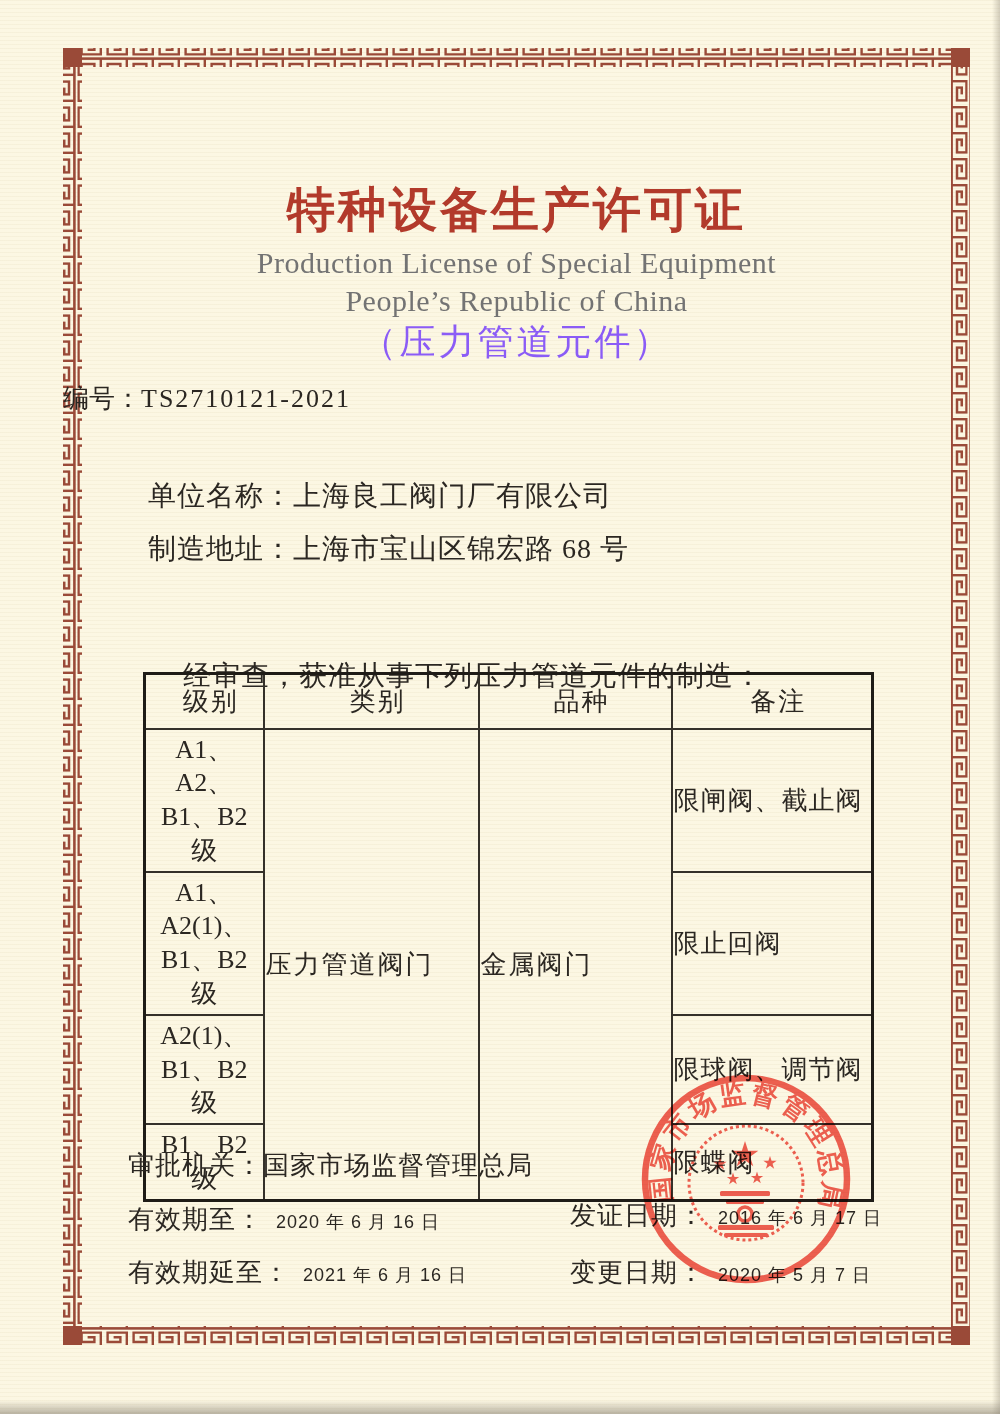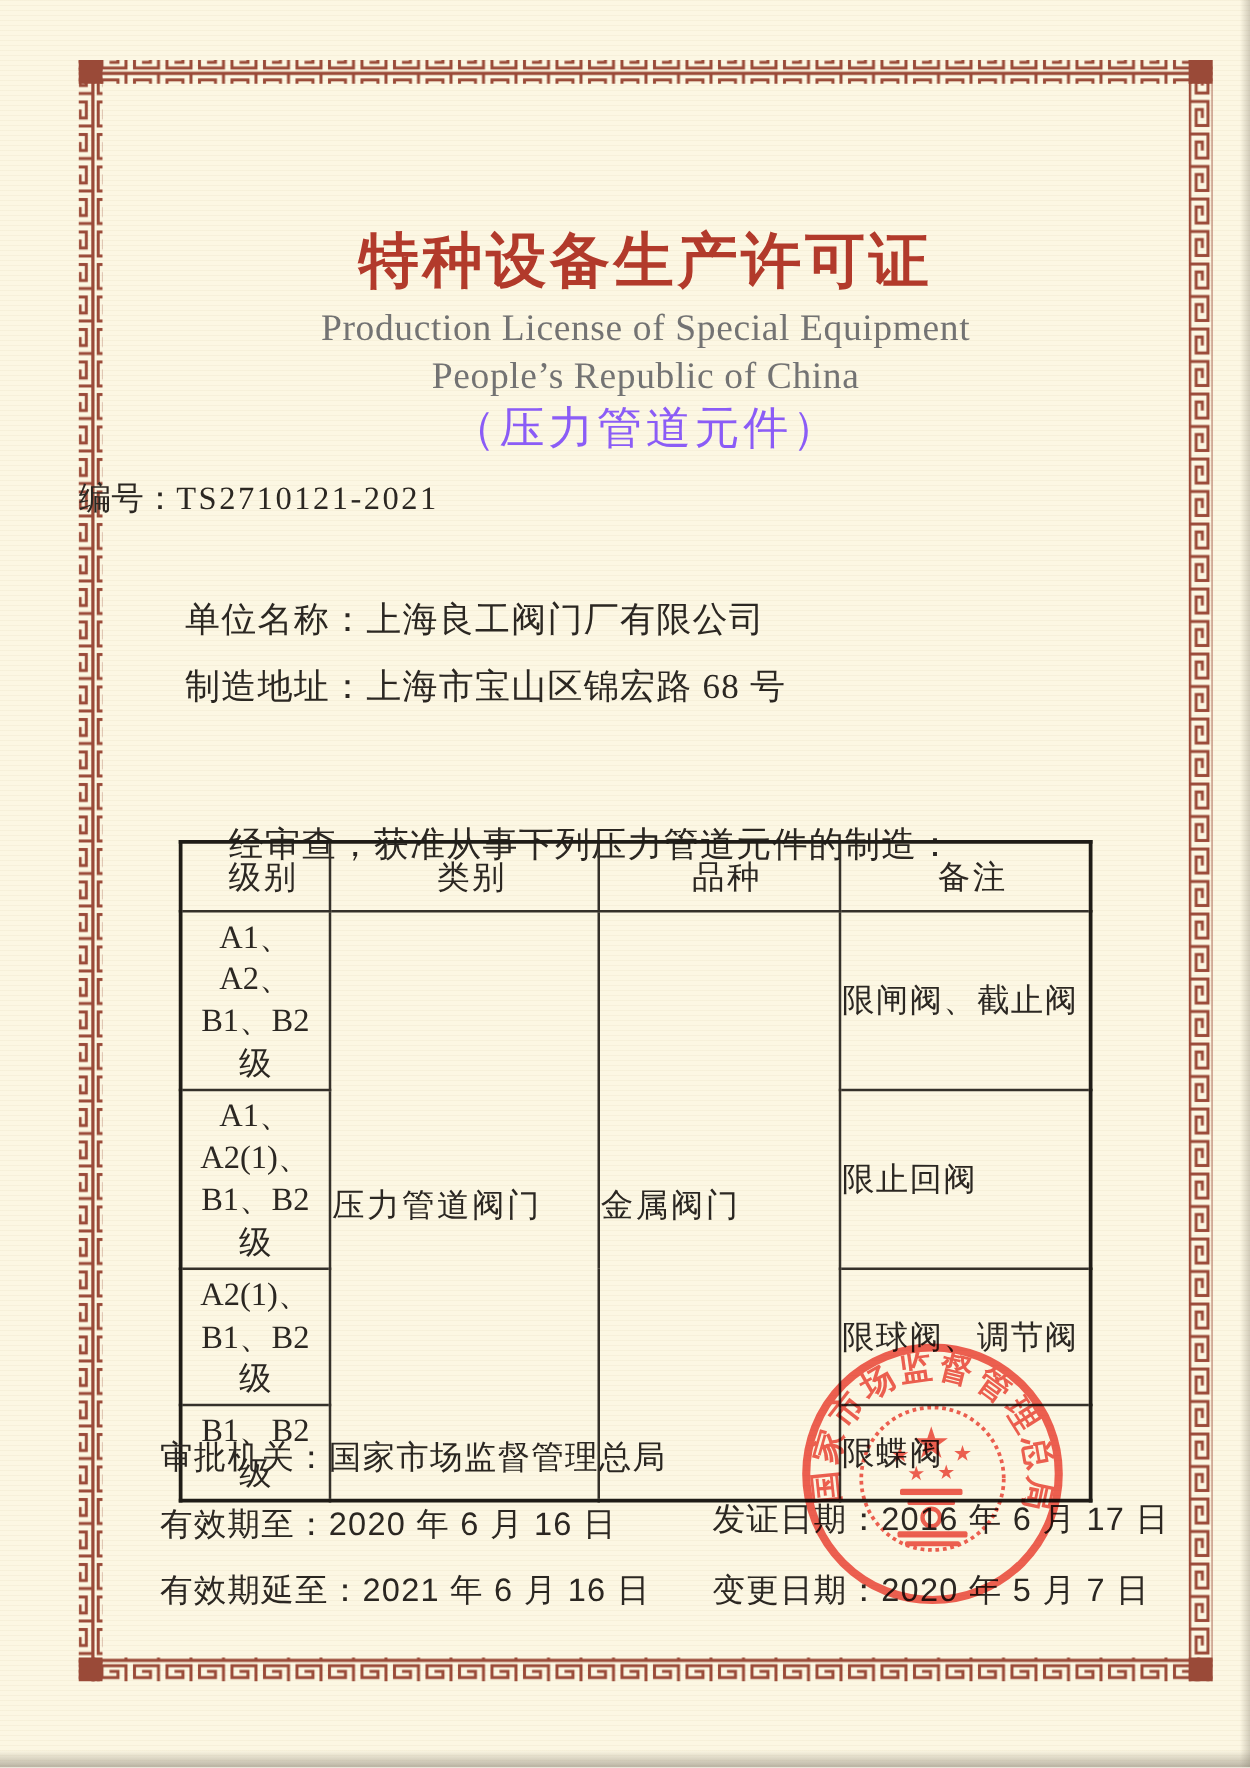--- a/index.html
+++ b/index.html
@@ -28,21 +28,21 @@
     border-collapse:collapse; table-layout:fixed; font-size:26px;
     border:3px solid #1f1c17;
   }
   .scope-table th, .scope-table td { border:2px solid #35312a; font-weight:normal; }
   .scope-table th { text-align:center; letter-spacing:2px;padding-left:14px; }
   .level-cell  { text-align:center; white-space:pre-line; line-height:1.3; padding:3px 2px; }
   .merge-cell  { letter-spacing:2px; }
   .remark-cell { text-align:left; letter-spacing:1px; }
 
   .foot { font-size:26px; letter-spacing:1px; white-space:nowrap; }
-  .date-val { font-family:"Liberation Sans","DejaVu Sans",sans-serif; font-size:26px; letter-spacing:1px; }
+  .date-val { font-family:"Liberation Sans","DejaVu Sans",sans-serif; font-size:18px; letter-spacing:1px;margin-left:13px; }
 
   .seal { position:absolute; left:634px; top:1067px; mix-blend-mode:multiply; opacity:0.9; pointer-events:none; }
 
   .edge-bottom { position:absolute; left:0; right:0; bottom:0; height:14px;
     background:linear-gradient(180deg, rgba(150,142,125,0) 0%, rgba(130,123,110,0.55) 100%); }
   .edge-right  { position:absolute; top:0; bottom:0; right:0; width:8px;
     background:linear-gradient(90deg, rgba(150,142,125,0) 0%, rgba(140,133,118,0.38) 100%); }
 </style>
 </head>
 <body>

